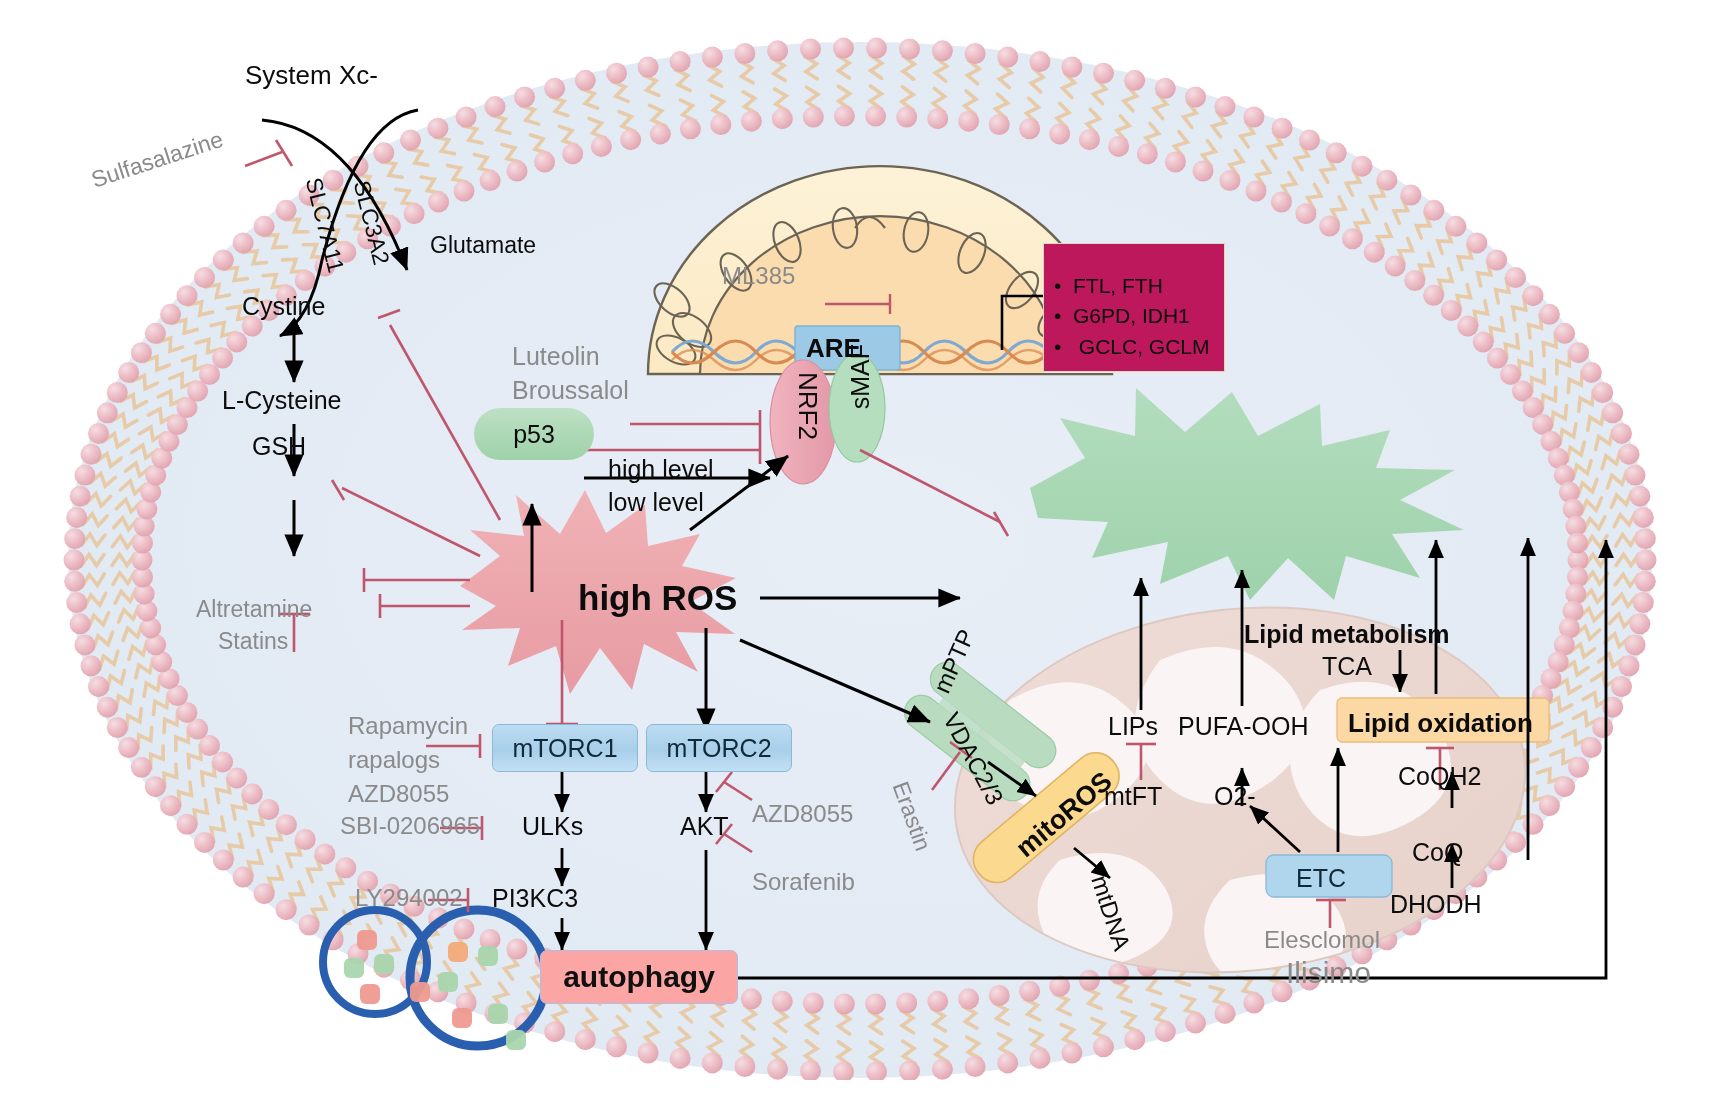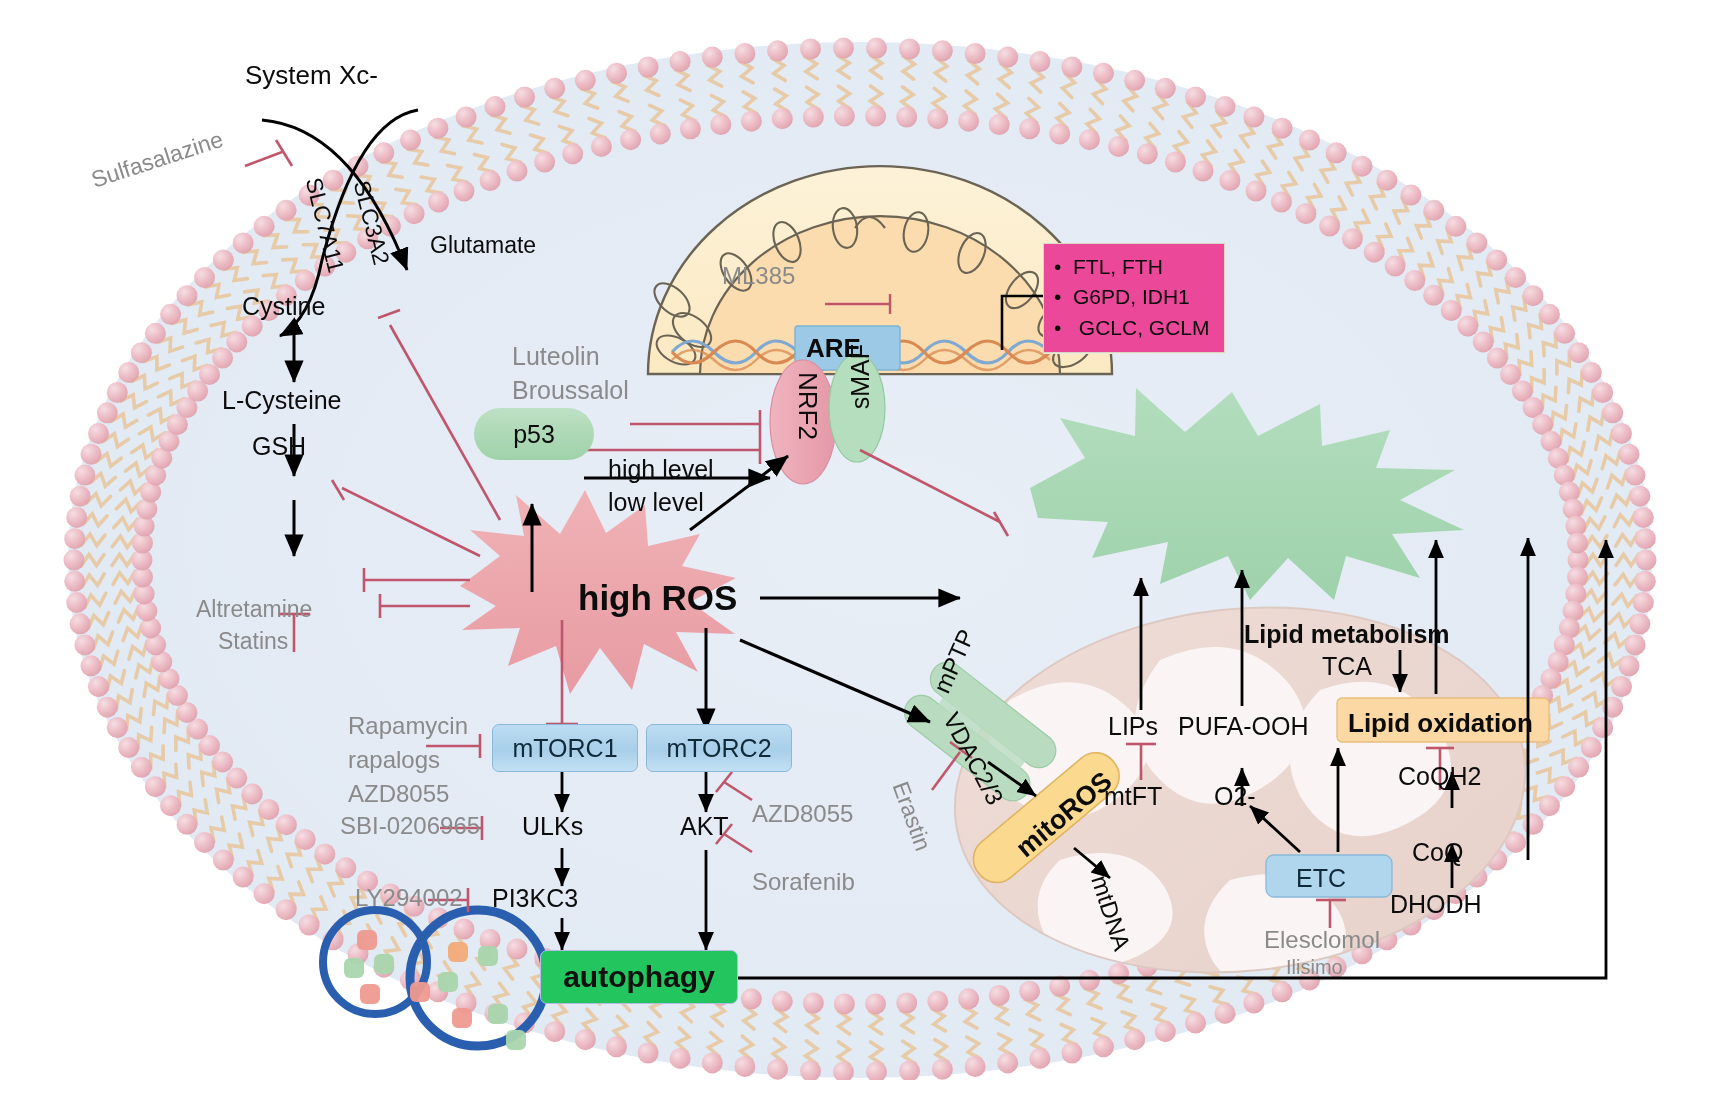--- a/index.html
+++ b/index.html
@@ -6,23 +6,23 @@
   body{font-family:"Liberation Sans",sans-serif;}
   #stage{position:relative;width:1720px;height:1080px;background:#ffffff;overflow:hidden;}
   #svgroot{position:absolute;left:0;top:0;width:1720px;height:1094px;}
   .lbl{position:absolute;white-space:nowrap;color:#0c0c0c;font-family:"Liberation Sans",sans-serif;}
   .drug{color:#8a8a8a;}
   .bold{font-weight:bold;}
   .boxnode{position:absolute;display:flex;align-items:center;justify-content:center;
      border-radius:7px;white-space:nowrap;font-family:"Liberation Sans",sans-serif;}
   .bluebox{background:linear-gradient(180deg,#bcdcf2 0%,#a8cfe9 55%,#c3e0f4 100%);
      border:1px solid #89b9d8;color:#102a3a;}
-  .lavbox{background:#22c55e;border:1px solid #b3bde3;color:#101010;font-weight:bold;text-align:right;}
-  .genebox{position:absolute;background:#ec4899;border:1px solid #d9d6c4;
-     box-shadow:1px 1px 0 #eceade;padding:8px 14px 9px 10px;}
+  .lavbox{background:#fca5a5;border:1px solid #b3bde3;color:#101010;font-weight:bold;text-align:right;}
+  .genebox{position:absolute;background:#be185d;border:1px solid #d9d6c4;
+     box-shadow:1px 1px 0 #eceade;padding:27px 14px 9px 10px;}
   .genebox div{font-size:21px;color:#0c0c0c;line-height:1.45;white-space:nowrap;}
 </style>
 </head>
 <body>
 
 <div id="stage">
 
   <svg id="svgroot" viewBox="0 0 1720 1094">
     <defs>
       <marker id="ah" markerWidth="9" markerHeight="9" refX="7.2" refY="3.2" orient="auto">
@@ -978,21 +978,21 @@
   <div class="lbl bold" style="left:1010px;top:840px;font-size:27px;transform:rotate(-40deg);transform-origin:left top;">mitoROS</div>
   <div class="lbl" style="left:1112px;top:872px;font-size:24px;transform:rotate(72deg);transform-origin:left top;">mtDNA</div>
 
   <div class="lbl" style="left:1108px;top:712px;font-size:25px;">LIPs</div>
   <div class="lbl" style="left:1104px;top:782px;font-size:25px;">mtFT</div>
   <div class="lbl" style="left:1178px;top:712px;font-size:25px;">PUFA-OOH</div>
   <div class="lbl" style="left:1214px;top:782px;font-size:25px;">O2-</div>
 
   <div class="lbl" style="left:1296px;top:864px;font-size:25px;color:#102a3a;">ETC</div>
   <div class="lbl drug" style="left:1264px;top:926px;font-size:24px;">Elesclomol</div>
-  <div class="lbl drug" style="left:1286px;top:956px;font-size:20px;">Ilisimo</div>
+  <div class="lbl drug" style="left:1286px;top:956px;font-size:30px;">Ilisimo</div>
 
   <div class="lbl" style="left:1244px;top:620px;font-size:25px;font-weight:bold;">Lipid metabolism</div>
   <div class="lbl" style="left:1322px;top:652px;font-size:25px;">TCA</div>
   <div class="lbl bold" style="left:1348px;top:708px;font-size:26px;">Lipid oxidation</div>
 
   <div class="lbl" style="left:1398px;top:762px;font-size:25px;">CoQH2</div>
   <div class="lbl" style="left:1412px;top:838px;font-size:25px;">CoQ</div>
   <div class="lbl" style="left:1390px;top:890px;font-size:25px;">DHODH</div>
 
 </div>

